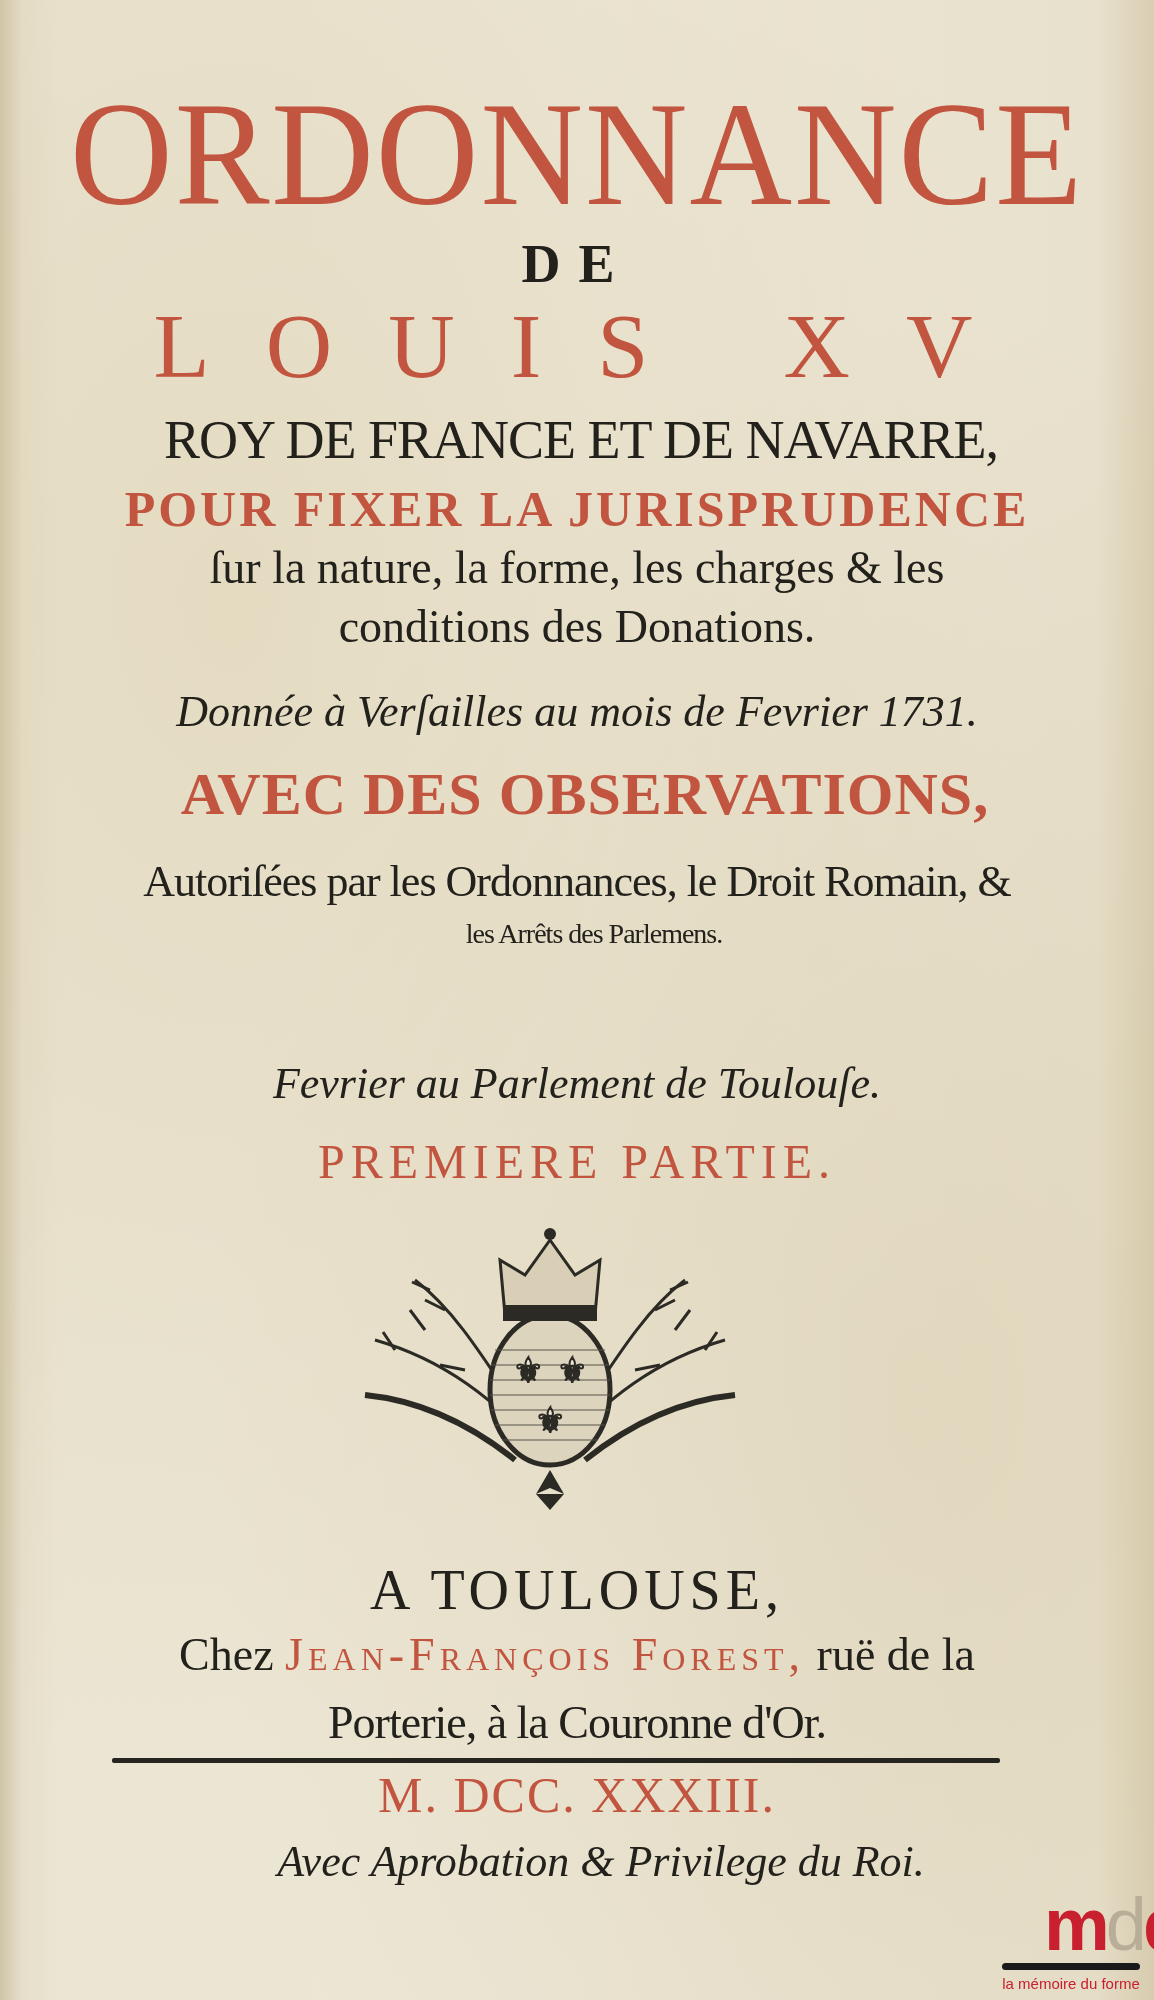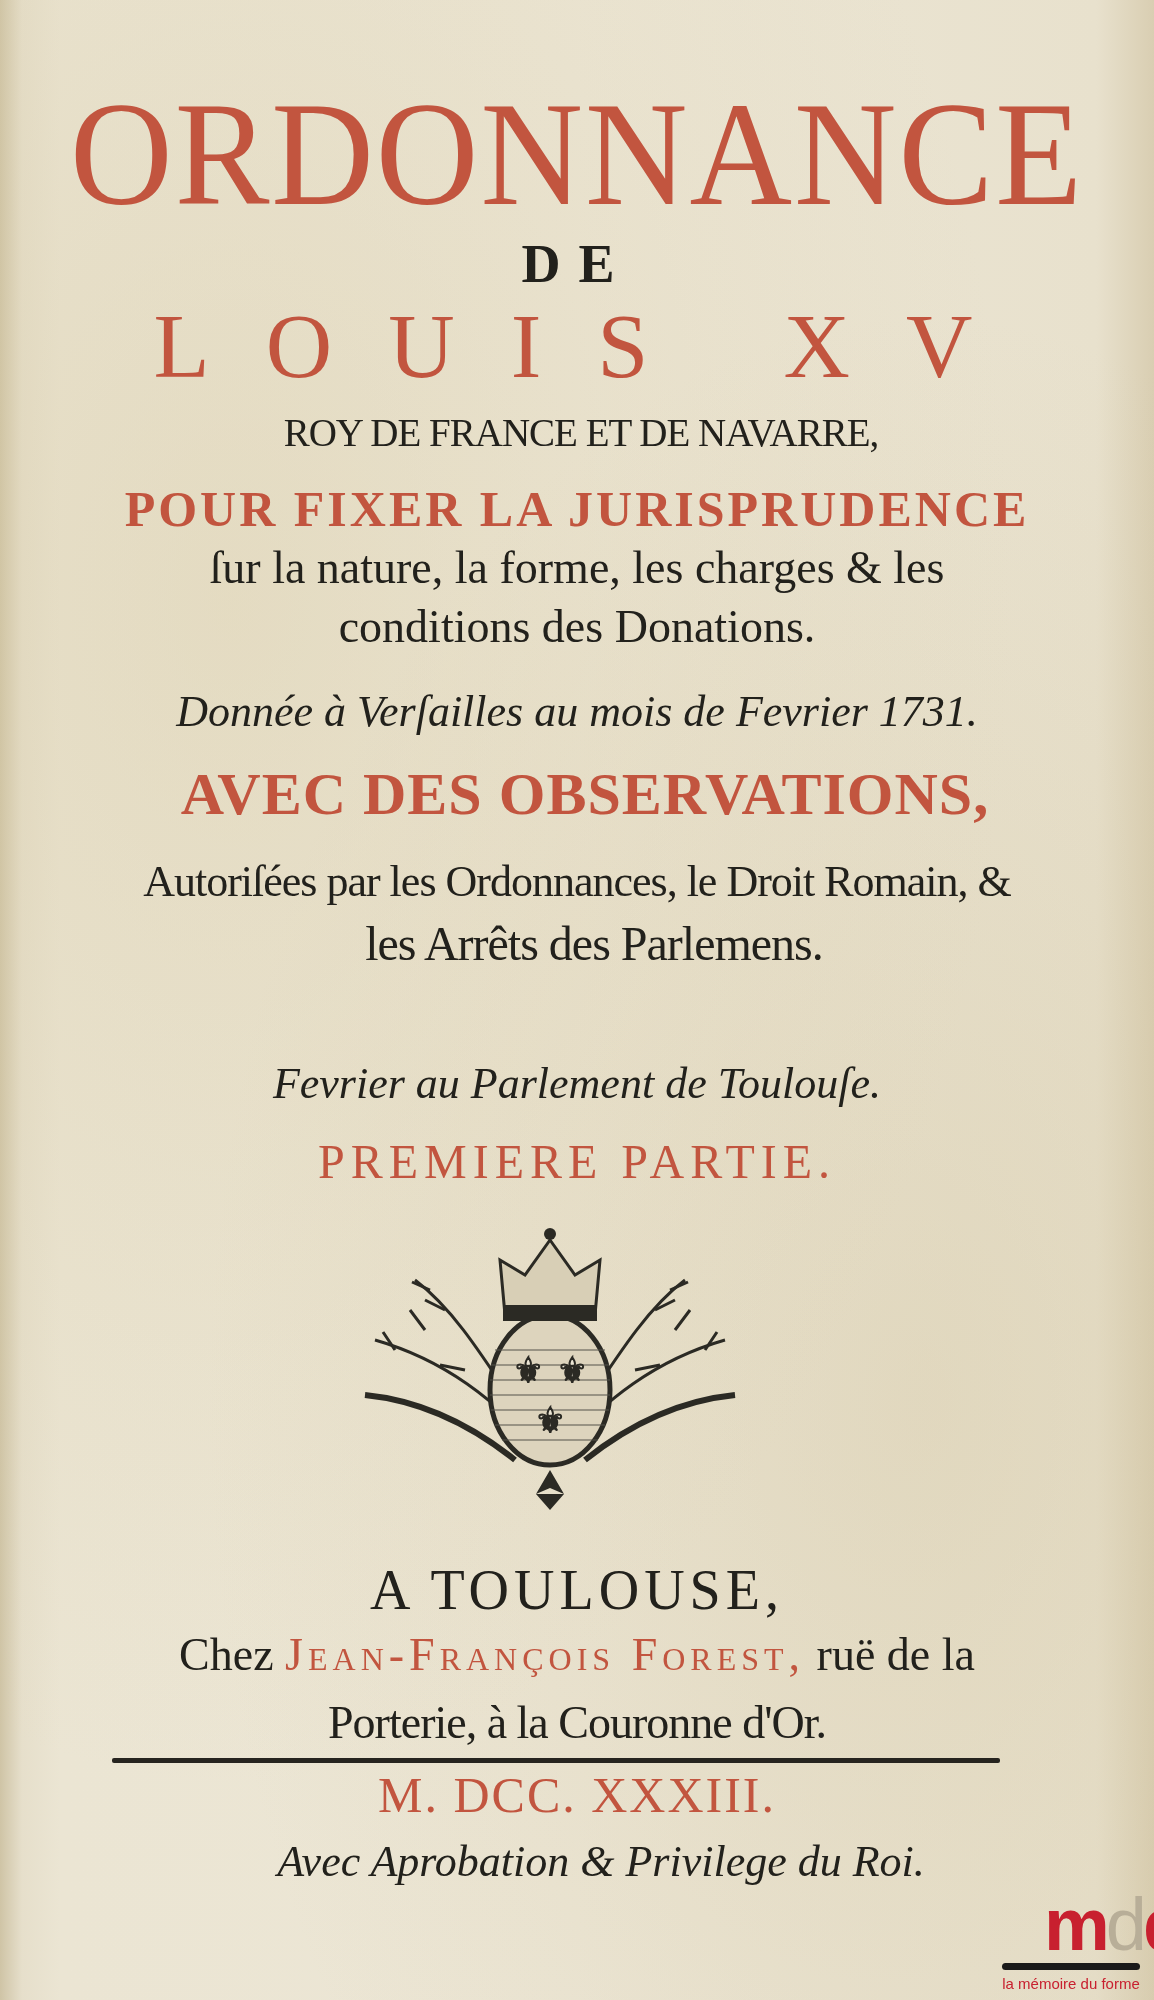--- a/index.html
+++ b/index.html
@@ -16,28 +16,28 @@
       radial-gradient(ellipse at 20% 30%, rgba(214,200,160,0.35), transparent 60%),
       radial-gradient(ellipse at 80% 70%, rgba(205,190,150,0.30), transparent 55%),
       linear-gradient(90deg, #cfc4a6 0px, #e6dfcb 22px, #ebe5d3 60px, #ece6d5 50%, #e8e1cd 95%, #d9ceb2 100%);
   }
   .line { position:absolute; left:0; right:0; text-align:center; white-space:nowrap; }
   .red { color:#c2553f; }
   .black { color:#22211c; }
   .t-ordonnance { top:80px; font-size:148px; letter-spacing:2px; line-height:1; transform:scaleX(0.96); }
   .t-de { top:237px; font-size:54px; font-weight:bold; letter-spacing:18px; line-height:1; }
   .t-louis { top:300px; font-size:92px; letter-spacing:56px; line-height:1; padding-left:28px; }
-  .t-roy { top:413px; font-size:39px; line-height:1; letter-spacing:-1px;margin-left:8px; }
+  .t-roy { top:413px; font-size:54px; line-height:1; letter-spacing:-1px;margin-left:8px; }
   .t-pour { top:484px; font-size:50px; font-weight:bold; letter-spacing:3px; line-height:1; }
   .t-sur1 { top:545px; font-size:46px; line-height:1; }
   .t-sur2 { top:604px; font-size:46px; line-height:1; }
   .t-donnee { top:690px; font-size:44px; font-style:italic; line-height:1; }
   .t-avec { top:764px; font-size:60px; font-weight:bold; letter-spacing:1px; line-height:1;padding-left:16px; }
   .t-autor1 { top:860px; font-size:44px; line-height:1; letter-spacing:-1px; }
-  .t-autor2 { top:920px; font-size:48px; line-height:1; letter-spacing:-1px;padding-left:34px; }
+  .t-autor2 { top:920px; font-size:28px; line-height:1; letter-spacing:-1px;padding-left:34px; }
   .t-par { top:1002px; font-size:44px; line-height:1; }
   .t-par .it { font-style:italic; }
   .t-par .sc { letter-spacing:5px; font-variant:small-caps; }
   .t-avocat { top:1062px; font-size:44px; font-style:italic; line-height:1; }
   .t-premiere { top:1138px; font-size:48px; letter-spacing:6px; line-height:1; }
   .emblem { position:absolute; left:355px; top:1220px; width:390px; height:300px; }
   .t-toulouse { top:1562px; font-size:56px; letter-spacing:5px; line-height:1;text-align:center; }
   .t-chez { top:1632px; font-size:46px; line-height:1; }
   .t-chez .sc { font-variant:small-caps; letter-spacing:5px; }
   .t-porterie { top:1700px; font-size:46px; line-height:1; letter-spacing:-1px; }

